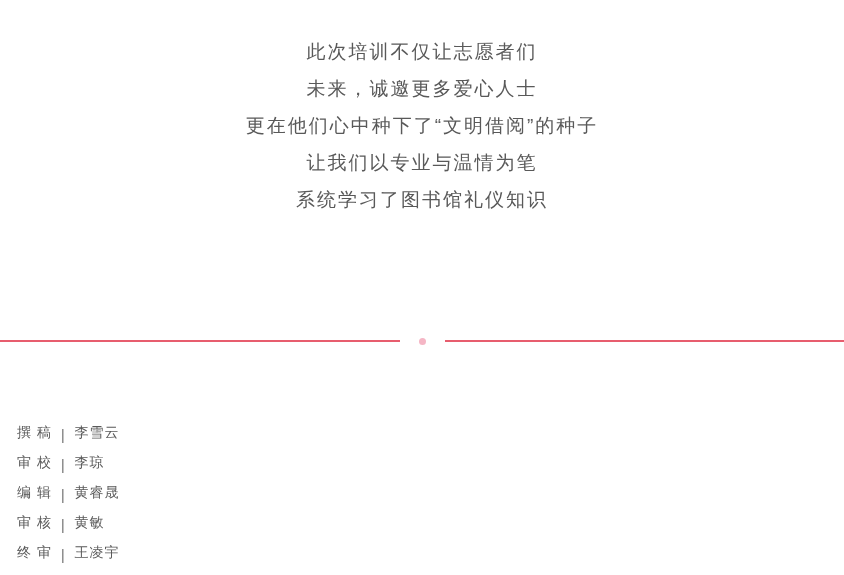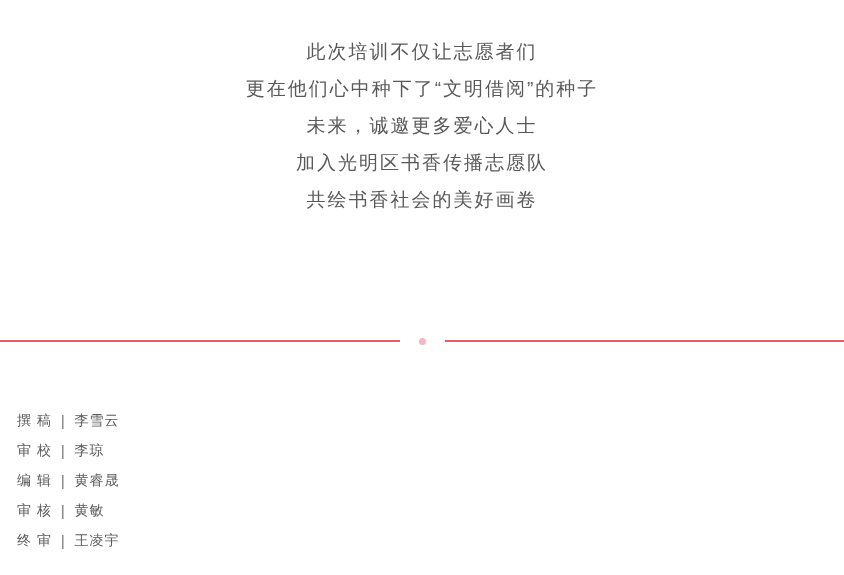--- a/index.html
+++ b/index.html
@@ -60,44 +60,44 @@
 
   
   .credits {
     position: absolute;
     top: 412px;
     left: 17px;
   }
   .credit-row {
     height: 30px;
     display: flex;
-    align-items: flex-start;
+    align-items: flex-end;
     font-size: 14px;
     color: #595959;
     letter-spacing: 1px;
     white-space: nowrap;
   }
   .credit-sep {
     margin: 0 9px;
     color: #6d6d6d;
     font-size: 14px;
     transform: scaleY(1.1);
   }
 </style>
 </head>
 <body>
 
 <div class="page">
 
   <div class="article-text">
     <p class="article-line">此次培训不仅让志愿者们</p>
+    <p class="article-line">未来，诚邀更多爱心人士</p>
     <p class="article-line">更在他们心中种下了“文明借阅”的种子</p>
-    <p class="article-line">未来，诚邀更多爱心人士</p>
-    <p class="article-line">加入光明区书香传播志愿队</p>
-    <p class="article-line">共绘书香社会的美好画卷</p>
+    <p class="article-line">让我们以专业与温情为笔</p>
+    <p class="article-line">系统学习了图书馆礼仪知识</p>
   </div>
 
   <div class="divider">
     <div class="divider-line"></div>
     <div class="divider-dot"></div>
     <div class="divider-line"></div>
   </div>
 
   <div class="credits">
     <div class="credit-row">

